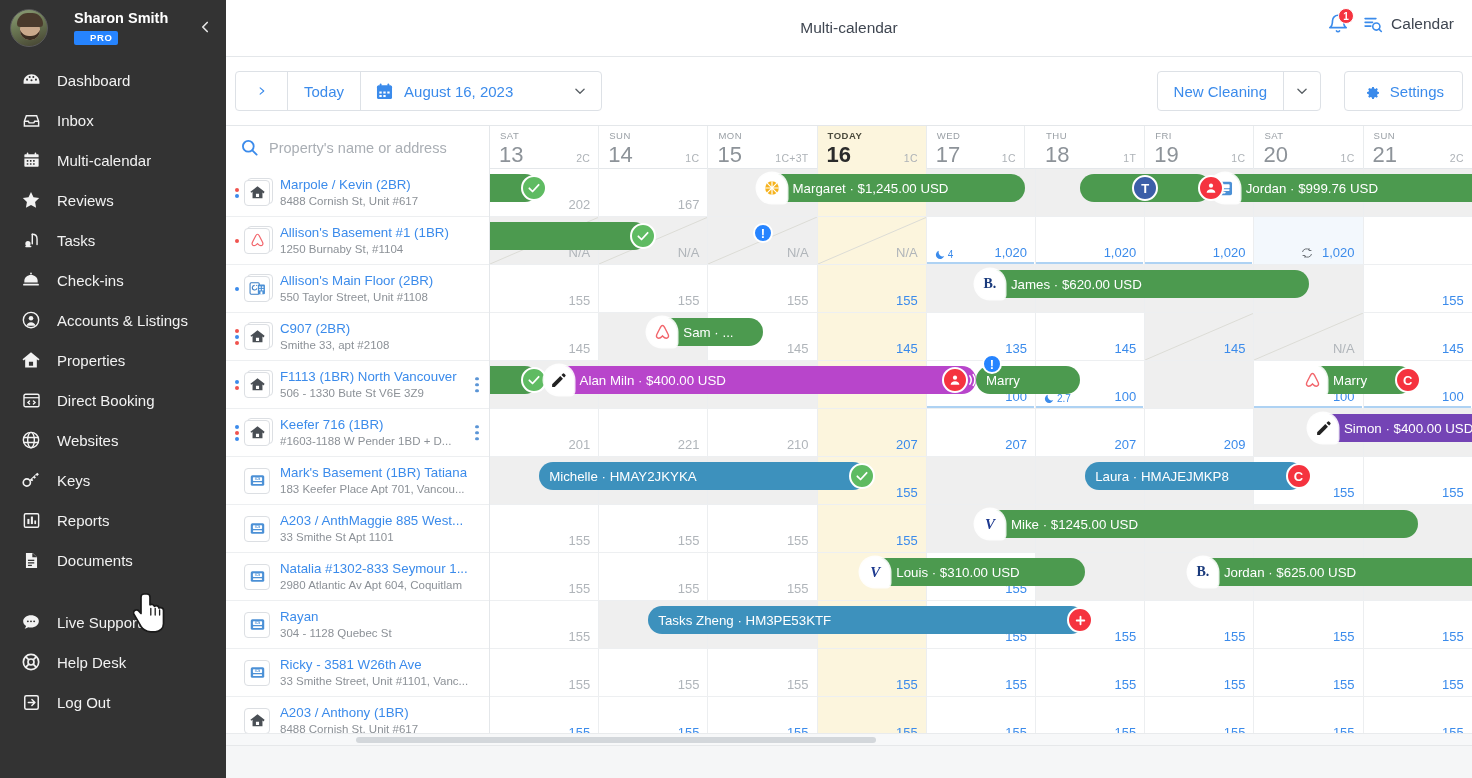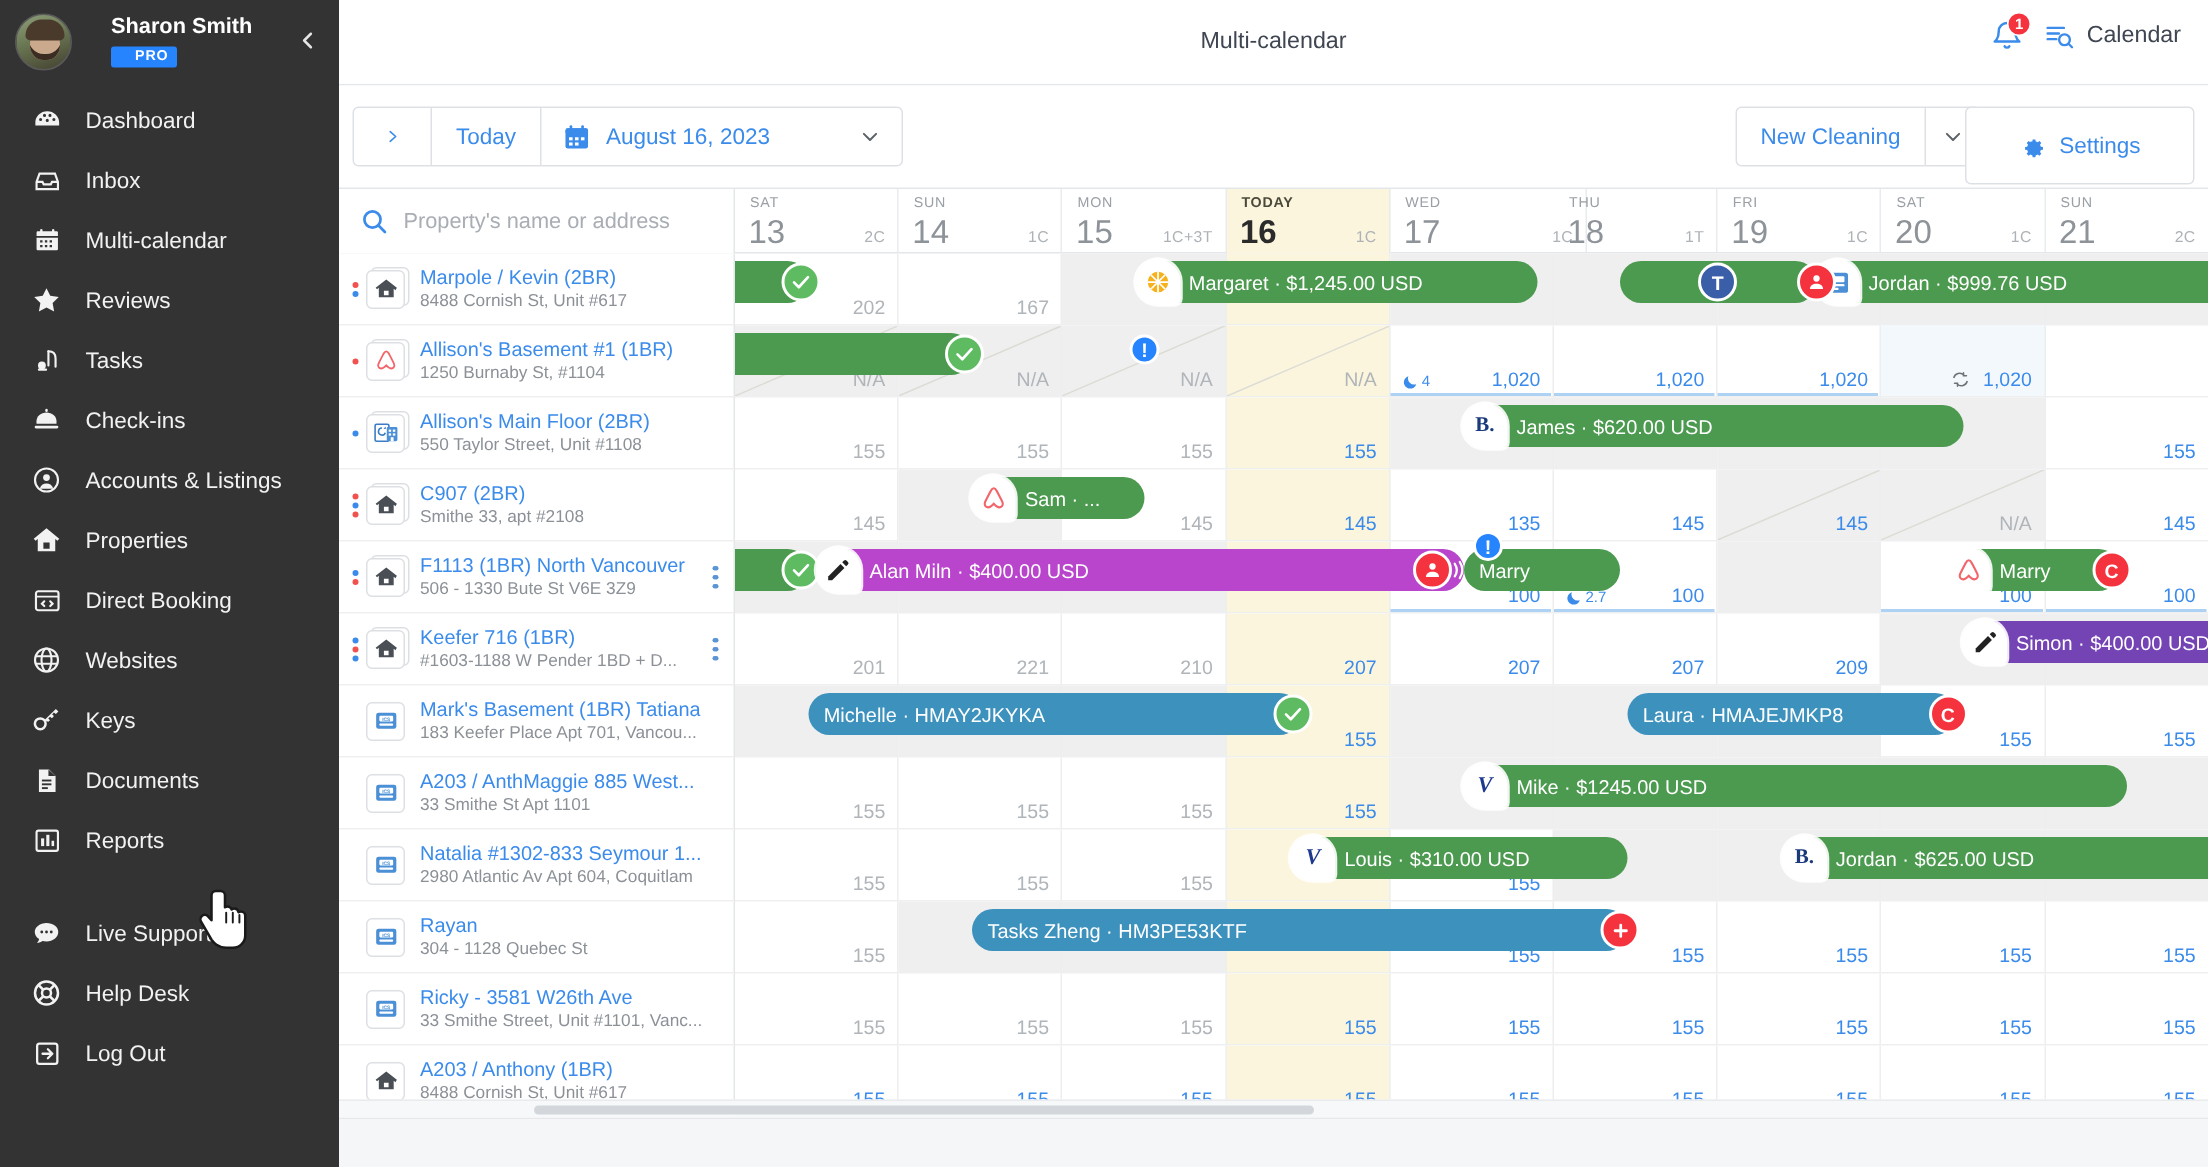--- a/index.html
+++ b/index.html
@@ -121,23 +121,23 @@
     padding: 0 16px; font-size: 15px; color: #3b8beb;
     cursor: pointer; border-right: 1px solid #dde1e6;
     white-space: nowrap;
   }
   .tb-cell:last-child { border-right: none; }
   .tb-date { gap: 10px; padding: 0 14px 0 14px; min-width: 240px; justify-content: flex-start; }
   .tb-date .datelabel { flex: 1; }
 
   .settings-btn {
     position: absolute; right: 9px; top: 14px;
-    height: 52px; display: flex; align-items: center; gap: 9px;
+    height: 40px; display: flex; align-items: center; gap: 9px;
     border: 1px solid #dde1e6; border-radius: 4px;
-    padding: 0 35px; color: #3b8beb; font-size: 15px;
+    padding: 0 18px; color: #3b8beb; font-size: 15px;
     cursor: pointer; background: #fff;
   }
   .newclean-group { position: absolute; right: 151px; top: 14px; }
 
   
   #calwrap {
     position: absolute; left: 0; top: 125px;
     width: 1246px; height: 620px;
   }
   .cal-header {
@@ -442,41 +442,41 @@
         <svg width="20" height="20" viewBox="0 0 24 24" fill="#f2f2f2">
             <circle cx="7" cy="15" r="4.3" fill="none" stroke="#f2f2f2" stroke-width="2"></circle>
             <path d="M10 12.4L19.5 3.2l2 2-2 2-1.6-1.2-1.4 1.5 1.5 1.3-1.7 1.8-1.5-1.3-1.4 1.5 1.4 1.3-1.3 1.3z"></path>
           </svg>
       </span>
       <span class="lbl">Keys</span>
     </div>
 
     <div class="nav-item">
       <span class="ico">
+        <svg width="19" height="19" viewBox="0 0 24 24" fill="none" stroke="#f2f2f2" stroke-width="1.8">
+            <rect x="3" y="3.5" width="18" height="17" rx="1.6"></rect>
+            <rect x="6.8" y="10" width="2.6" height="6.5" fill="#f2f2f2" stroke="none"></rect>
+            <rect x="11.2" y="7" width="2.6" height="9.5" fill="#f2f2f2" stroke="none"></rect>
+            <rect x="15.6" y="12" width="2.2" height="4.5" fill="#f2f2f2" stroke="none"></rect>
+          </svg>
+      </span>
+      <span class="lbl">Reports</span>
+    </div>
+
+    <div class="nav-item">
+      <span class="ico">
         <svg width="19" height="19" viewBox="0 0 24 24" fill="#f2f2f2">
             <path d="M5 2.5h8.5L19 8v13.5H5z" fill="#f2f2f2"></path>
             <path d="M13 2.5V8h6" fill="#333"></path>
             <rect x="7.5" y="11" width="8" height="1.6" fill="#333"></rect>
             <rect x="7.5" y="14.2" width="8" height="1.6" fill="#333"></rect>
             <rect x="7.5" y="17.4" width="5" height="1.6" fill="#333"></rect>
           </svg>
       </span>
       <span class="lbl">Documents</span>
-    </div>
-
-    <div class="nav-item">
-      <span class="ico">
-        <svg width="19" height="19" viewBox="0 0 24 24" fill="none" stroke="#f2f2f2" stroke-width="1.8">
-            <rect x="3" y="3.5" width="18" height="17" rx="1.6"></rect>
-            <rect x="6.8" y="10" width="2.6" height="6.5" fill="#f2f2f2" stroke="none"></rect>
-            <rect x="11.2" y="7" width="2.6" height="9.5" fill="#f2f2f2" stroke="none"></rect>
-            <rect x="15.6" y="12" width="2.2" height="4.5" fill="#f2f2f2" stroke="none"></rect>
-          </svg>
-      </span>
-      <span class="lbl">Reports</span>
     </div>
 
     <div class="nav-gap"></div>
 
     <div class="nav-item">
       <span class="ico">
         <svg width="20" height="20" viewBox="0 0 24 24" fill="#f2f2f2">
             <path d="M12 4C6.8 4 2.6 7.2 2.6 11.2c0 2.3 1.4 4.3 3.5 5.6-.2 1-.8 2.2-1.7 3.2 1.8-.3 3.3-1 4.3-1.7 1 .25 2.1.4 3.3.4 5.2 0 9.4-3.2 9.4-7.5S17.2 4 12 4z"></path>
             <circle cx="8.2" cy="11.2" r="1.15" fill="#333"></circle>
             <circle cx="12" cy="11.2" r="1.15" fill="#333"></circle>
@@ -620,21 +620,21 @@
           <div class="daycell" style="left: 482.4px; width: 109.2px;">
             <div class="dow">MON</div>
             <div class="dnum">15</div>
             <div class="dcount">1C+3T</div>
           </div>
           <div class="daycell today" style="left: 591.6px; width: 109.2px;">
             <div class="dow">TODAY</div>
             <div class="dnum">16</div>
             <div class="dcount">1C</div>
           </div>
-          <div class="daycell" style="left: 700.8px; width: 131px;">
+          <div class="daycell" style="left: 700.8px; width: 98px;">
             <div class="dow">WED</div>
             <div class="dnum">17</div>
             <div class="dcount">1C</div>
           </div>
           <div class="daycell" style="left: 810px; width: 109.2px;">
             <div class="dow">THU</div>
             <div class="dnum">18</div>
             <div class="dcount">1T</div>
           </div>
           <div class="daycell" style="left: 919.2px; width: 109.2px;">

